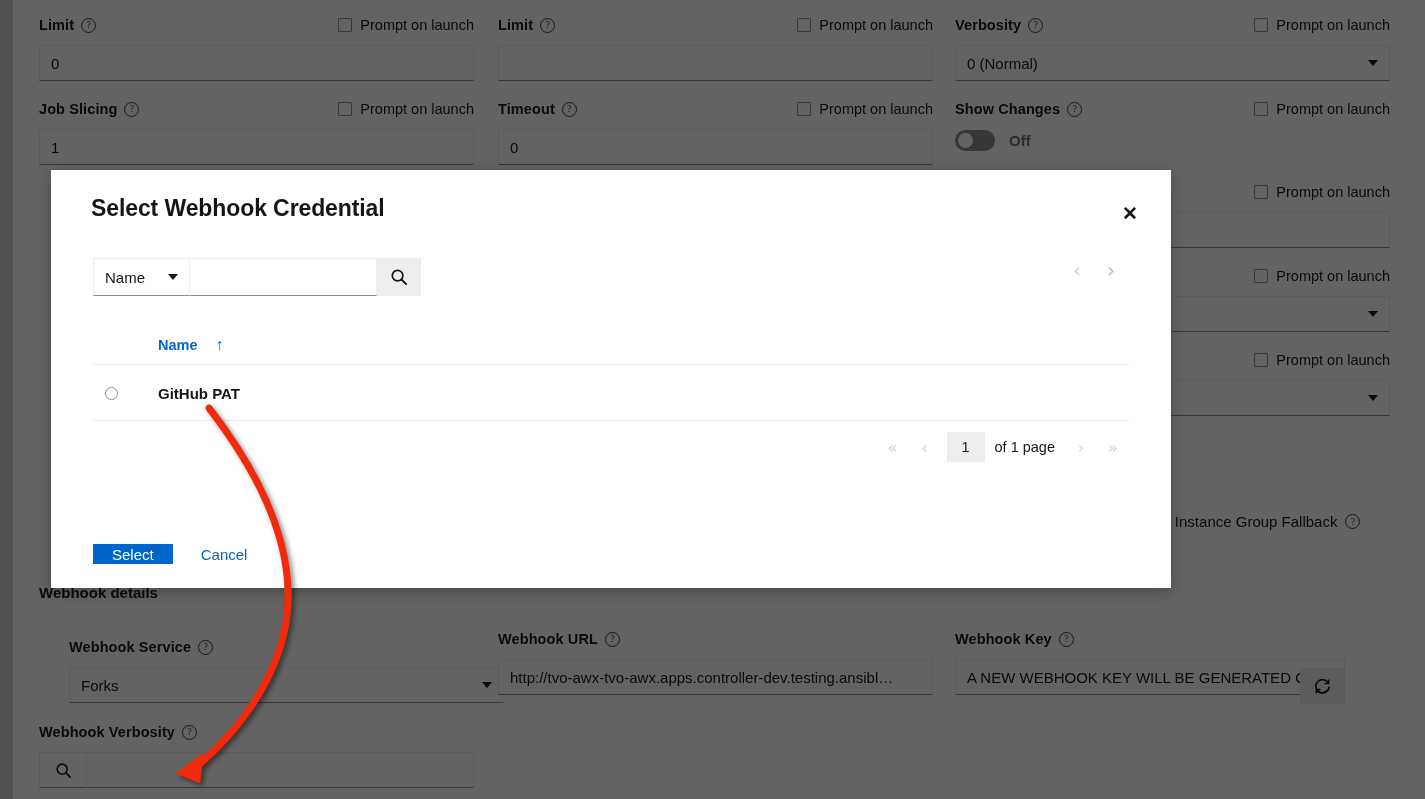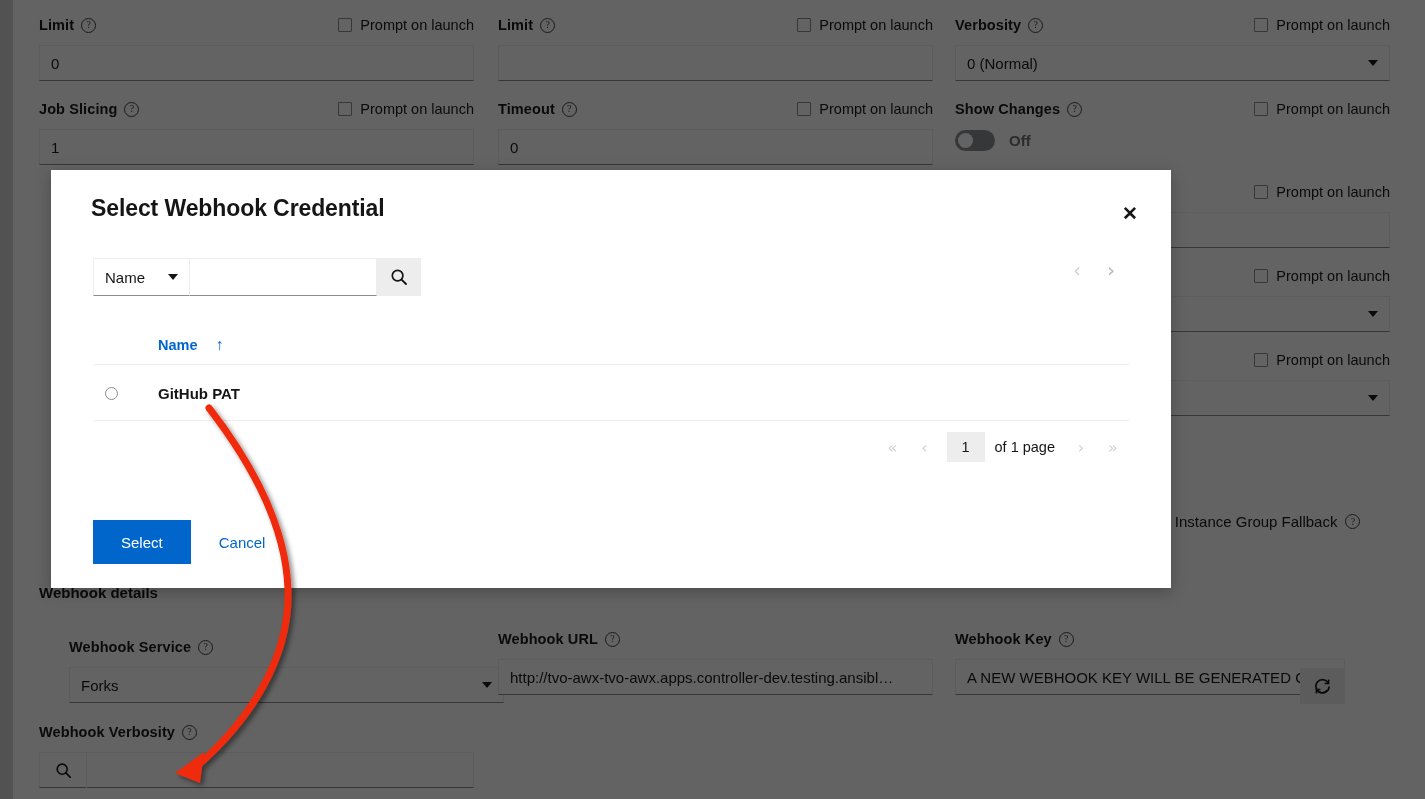--- a/index.html
+++ b/index.html
@@ -211,21 +211,21 @@
     font-size: 14.5px; color: #151515; margin: 0 6px;
   }
   .pg-text { font-size: 14.5px; color: #151515; margin: 0 10px 0 4px; }
 
   .modal-footer {
     position: absolute; left: 42px; bottom: 24px;
     display: flex; align-items: center; gap: 22px;
   }
   .btn-primary {
     background: #0066cc; color: #fff; border: none;
-    font-size: 15px; padding: 0 28px; height: 44px; cursor: pointer;
+    font-size: 15px; padding: 0 19px; height: 20px; cursor: pointer;
     font-family: "Liberation Sans", sans-serif;
   }
   .btn-link {
     background: none; border: none; color: #0066cc;
     font-size: 15px; cursor: pointer; padding: 0 6px;
     font-family: "Liberation Sans", sans-serif;
   }
 
   
   .annot { position: absolute; inset: 0; z-index: 20; pointer-events: none; }

